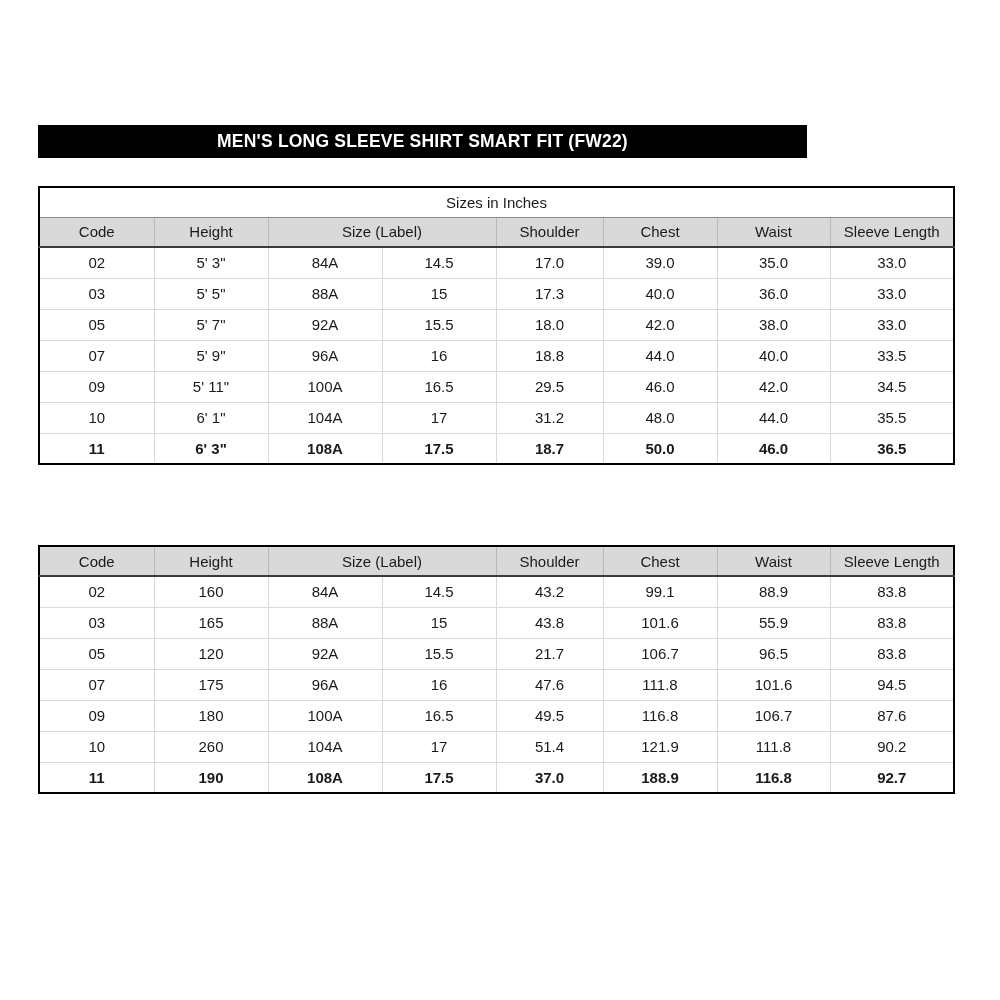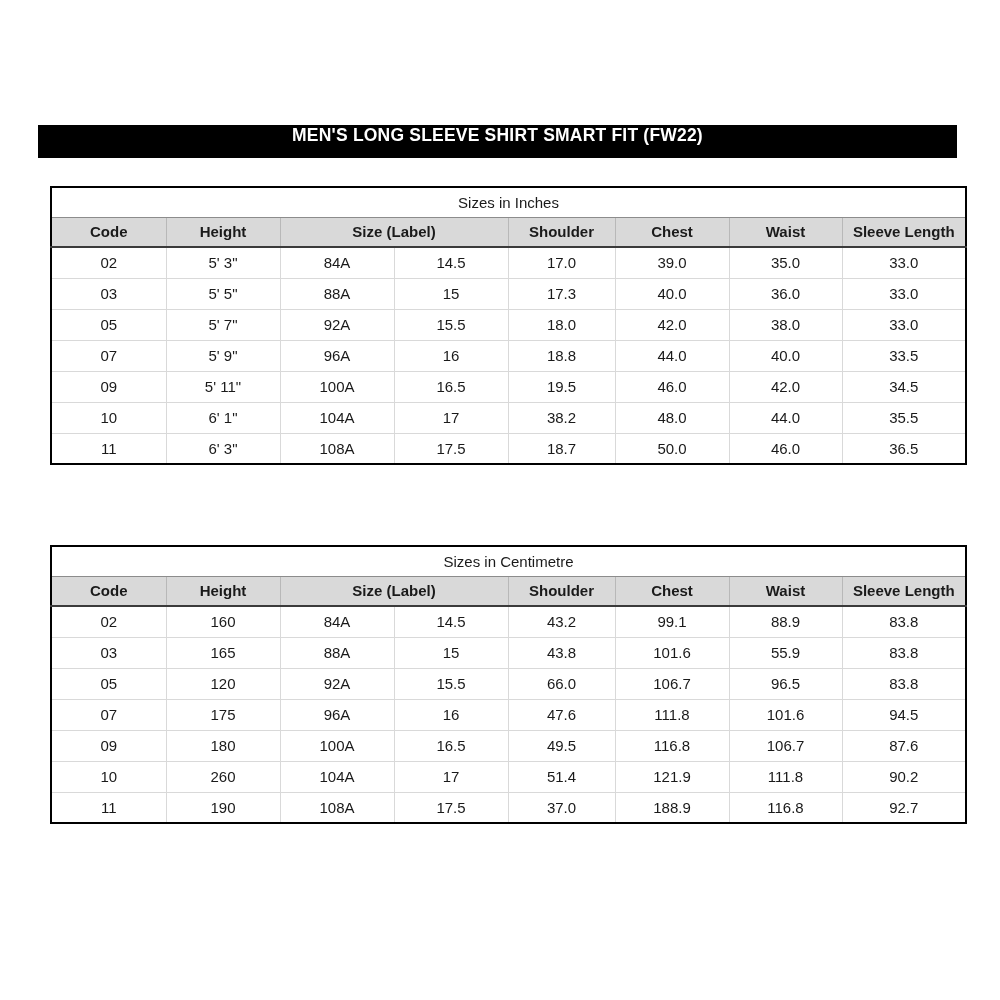--- a/index.html
+++ b/index.html
@@ -9,72 +9,73 @@
     width: 1000px;
     height: 1000px;
     background: #ffffff;
     font-family: "Liberation Sans", sans-serif;
     color: #1a1a1a;
   }
   .title-bar {
     position: absolute;
     left: 38px;
     top: 125px;
-    width: 919px;
+    width: 769px;
     height: 33px;
     background: #000000;
     color: #ffffff;
     display: flex;
+    align-items: center;
     justify-content: center;
     font-weight: bold;
     font-size: 17.5px;
     letter-spacing: 0.2px;
   }
   table.size-table {
     position: absolute;
-    left: 50px;
+    left: 38px;
     width: 910px;
     border-collapse: collapse;
     table-layout: fixed;
     border: 2px solid #000000;
     font-size: 15px;
     color: #1a1a1a;
   }
   #table-inches { top: 186px; }
   #table-cm     { top: 545px; }
   tr.section-row th {
     background: #ffffff;
     font-weight: normal;
     height: 30px;
     text-align: center;
     vertical-align: middle;
     border-bottom: 1px solid #8c8c8c;
     font-size: 15px;
   }
   tr.header-row th {
     background: #d9d9d9;
-    font-weight: bold;
+    font-weight: normal;
     height: 30px;
     text-align: center;
     vertical-align: middle;
     border-bottom: 2px solid #3b3b3b;
     border-left: 1px solid #b8b8b8;
     font-size: 15px;
   }
   tr.header-row th:first-child { border-left: none; }
   tbody td {
     height: 31px;
     text-align: center;
     vertical-align: middle;
     background: #ffffff;
     border-left: 1px solid #d9d9d9;
     border-bottom: 1px solid #d9d9d9;
   }
   tbody td:first-child { border-left: none; }
-  tbody tr:last-child td { border-bottom: none; }
+  tbody tr:last-child td { border-bottom: none; font-weight: bold; }
 </style>
 </head>
 <body>
 
 <div class="canvas">
 
   <div class="title-bar">
     <span>MEN'S LONG SLEEVE SHIRT SMART FIT (FW22)</span>
   </div>
 
@@ -142,31 +143,31 @@
           <td>18.8</td>
           <td>44.0</td>
           <td>40.0</td>
           <td>33.5</td>
         </tr>
         <tr>
           <td>09</td>
           <td>5' 11"</td>
           <td>100A</td>
           <td>16.5</td>
-          <td>19.5</td>
+          <td>29.5</td>
           <td>46.0</td>
           <td>42.0</td>
           <td>34.5</td>
         </tr>
         <tr>
           <td>10</td>
           <td>6' 1"</td>
           <td>104A</td>
           <td>17</td>
-          <td>38.2</td>
+          <td>31.2</td>
           <td>48.0</td>
           <td>44.0</td>
           <td>35.5</td>
         </tr>
         <tr>
           <td>11</td>
           <td>6' 3"</td>
           <td>108A</td>
           <td>17.5</td>
           <td>18.7</td>
@@ -182,23 +183,20 @@
       <col style="width:115px">
         <col style="width:114px">
         <col style="width:114px">
         <col style="width:114px">
       <col style="width:107px">
         <col style="width:114px">
         <col style="width:113px">
         <col style="width:124px">
     </colgroup>
     <thead>
-      <tr class="section-row">
-        <th colspan="8">Sizes in Centimetre</th>
-      </tr>
       <tr class="header-row">
         <th>Code</th>
         <th>Height</th>
         <th colspan="2">Size (Label)</th>
         <th>Shoulder</th>
         <th>Chest</th>
         <th>Waist</th>
         <th>Sleeve Length</th>
       </tr>
     </thead>
@@ -221,21 +219,21 @@
           <td>43.8</td>
           <td>101.6</td>
           <td>55.9</td>
           <td>83.8</td>
         </tr>
         <tr>
           <td>05</td>
           <td>120</td>
           <td>92A</td>
           <td>15.5</td>
-          <td>66.0</td>
+          <td>21.7</td>
           <td>106.7</td>
           <td>96.5</td>
           <td>83.8</td>
         </tr>
         <tr>
           <td>07</td>
           <td>175</td>
           <td>96A</td>
           <td>16</td>
           <td>47.6</td>

